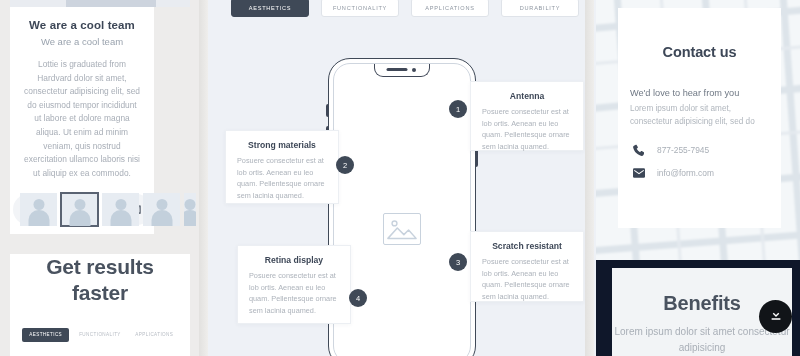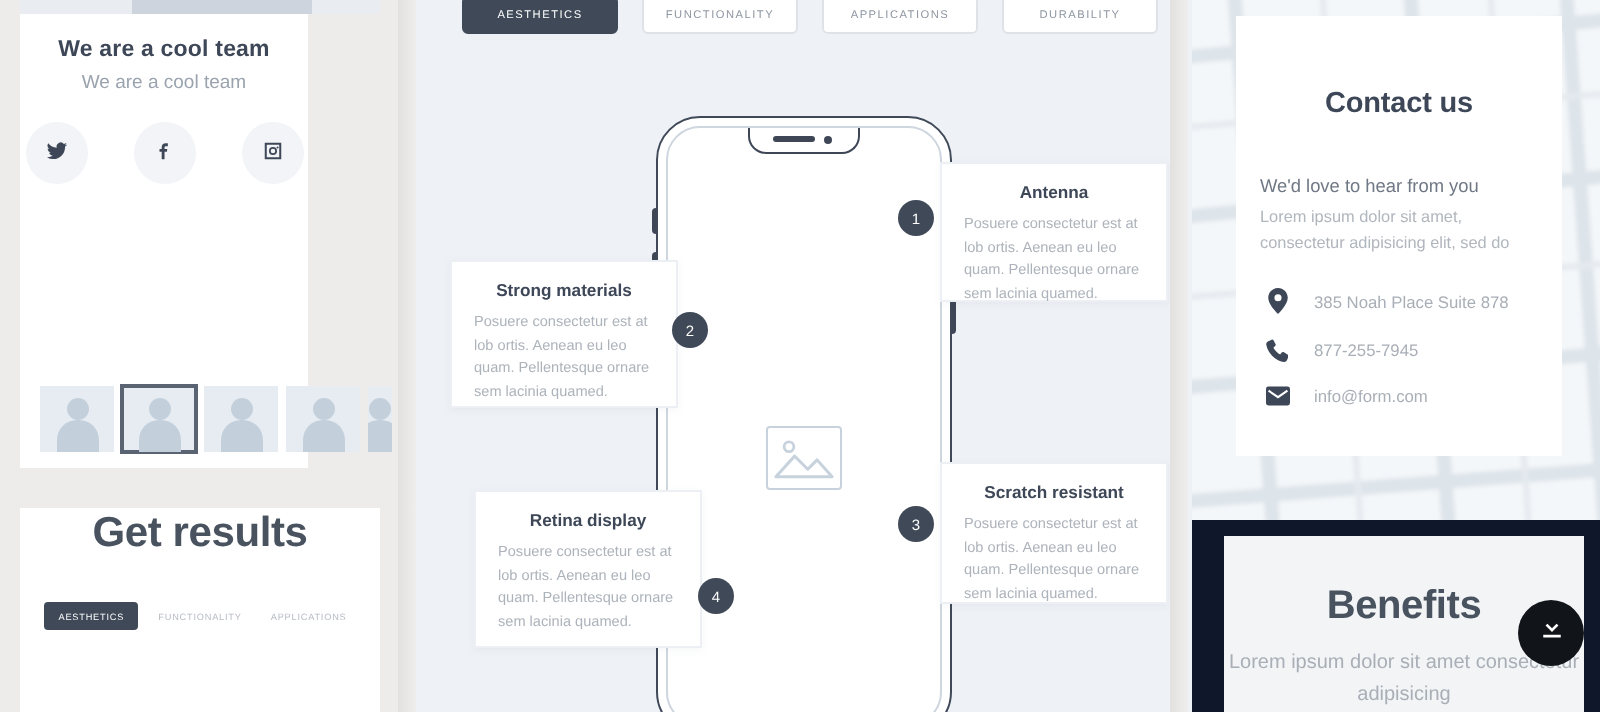--- a/index.html
+++ b/index.html
@@ -234,20 +234,21 @@
 
   <div class="col col-left">
 
     <div class="topbar">
       <div class="topbar-fill"></div>
     </div>
 
     <div class="card-team">
       <div class="team-title">We are a cool team</div>
       <div class="team-sub">We are a cool team</div>
+      <div class="team-body">Lottie is graduated from Hardvard dolor sit amet, consectetur adipisicing elit, sed do eiusmod tempor incididunt ut labore et dolore magna aliqua. Ut enim ad minim veniam, quis nostrud exercitation ullamco laboris nisi ut aliquip ex ea commodo.</div>
 
       <div class="socials">
         <div class="social-btn">
           <span>
             <svg width="11" height="11" viewBox="0 0 24 24">
                 <path d="M23 4.9c-.8.4-1.7.6-2.6.8a4.6 4.6 0 0 0 2-2.5c-.9.5-1.9.9-2.9 1.1a4.5 4.5 0 0 0-7.8 4.1A12.9 12.9 0 0 1 2.4 3.6a4.5 4.5 0 0 0 1.4 6.1c-.7 0-1.4-.2-2-.5 0 2.2 1.5 4.1 3.6 4.5-.6.2-1.3.2-2 .1a4.5 4.5 0 0 0 4.2 3.1A9.1 9.1 0 0 1 1 18.8a12.8 12.8 0 0 0 6.9 2c8.3 0 12.9-7 12.9-13v-.6c.9-.6 1.6-1.4 2.2-2.3z"></path>
               </svg>
           </span>
         </div>
         <div class="social-btn">
@@ -271,20 +272,21 @@
         <div class="avatar sel"></div>
         <div class="avatar"></div>
         <div class="avatar"></div>
         <div class="avatar" style="width:12px"></div>
       </div>
     </div>
 
     <div class="card-results">
       <div class="results-title">
         <div>Get results</div>
+        <div>faster</div>
       </div>
       <div class="results-tabs">
         <div class="rtab active">AESTHETICS</div>
         <div class="rtab">FUNCTIONALITY</div>
         <div class="rtab">APPLICATIONS</div>
       </div>
     </div>
   </div>
 
   <div class="gutter gutter-a"></div>
@@ -367,28 +369,20 @@
     </div>
 
     <div class="card-contact">
       <div class="contact-title">Contact us</div>
       <div class="contact-lead">We'd love to hear from you</div>
       <div class="contact-sub">Lorem ipsum dolor sit amet, consectetur adipisicing elit, sed do</div>
 
       <div class="contact-rows">
         <div class="crow">
           <span class="ic">
-            <svg width="10" height="13" viewBox="0 0 12 16">
-                <path d="M6 0C2.7 0 0 2.7 0 6c0 4.5 6 10 6 10s6-5.5 6-10c0-3.3-2.7-6-6-6zm0 8.2A2.2 2.2 0 1 1 6 3.8a2.2 2.2 0 0 1 0 4.4z"></path>
-              </svg>
-          </span>
-          <span class="txt">385 Noah Place Suite 878</span>
-        </div>
-        <div class="crow">
-          <span class="ic">
             <svg width="11" height="12" viewBox="0 0 14 14">
                 <path d="M3.6.4 1.2 1.6C.4 2 0 2.9.2 3.8c.6 2.7 2 5.2 4 7.1 1.9 1.9 4.3 3.2 6.9 3.7.9.2 1.8-.3 2.2-1.1l1-2.3c.2-.4 0-1-.4-1.2L11.2 8.3c-.4-.2-.9-.1-1.2.3L9 9.8C7.2 8.8 5.7 7.3 4.7 5.5l1.1-1c.4-.3.5-.8.3-1.2L4.8.8C4.6.4 4 .2 3.6.4z"></path>
               </svg>
           </span>
           <span class="txt">877-255-7945</span>
         </div>
         <div class="crow">
           <span class="ic">
             <svg width="12" height="10" viewBox="0 0 14 11">
                 <rect width="14" height="11" rx="1.4"></rect>

